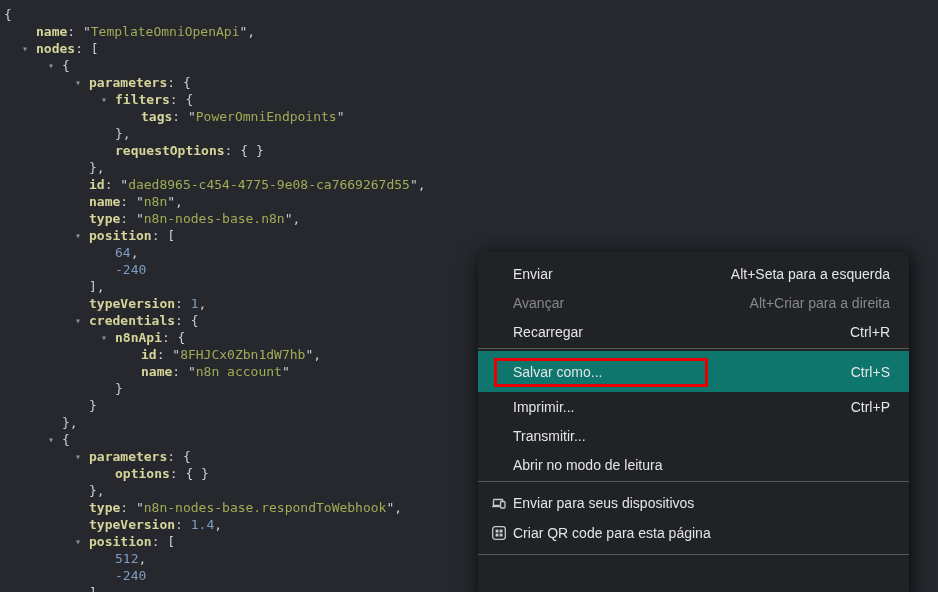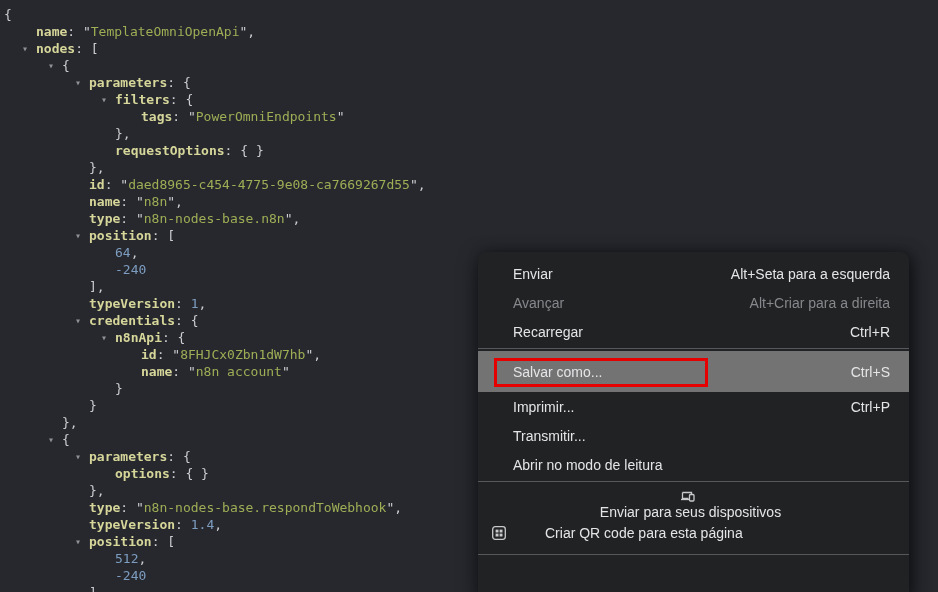--- a/index.html
+++ b/index.html
@@ -58,21 +58,21 @@
     font-size: 14px;
   }
   .menu-item {
     display: flex;
     align-items: center;
     height: 29px;
     padding: 0 19px 0 13px;
     cursor: default;
   }
   .menu-item.tall { height: 41px; }
-  .menu-item.highlighted { background: #737373; }
+  .menu-item.highlighted { background: #0f766e; }
   .menu-item.disabled { color: #87888c; }
   .mi-icon {
     width: 16px; height: 16px;
     margin-right: 6px;
     flex: 0 0 16px;
     display: inline-flex;
     align-items: center;
     justify-content: center;
   }
   .mi-label { flex: 0 0 auto; }
@@ -139,33 +139,33 @@
         <span class="mi-icon"></span>
         <span class="mi-label">Transmitir...</span>
         <span class="mi-spacer"></span>
       </div>
       <div class="menu-item">
         <span class="mi-icon"></span>
         <span class="mi-label">Abrir no modo de leitura</span>
         <span class="mi-spacer"></span>
       </div>
       <div class="menu-sep wide-below"></div>
-      <div class="menu-item grp2-row" style="height: 30px; flex-direction: column;">
+      <div class="menu-item grp2-row" style="height: 30px;">
         <span class="mi-icon">
           <svg width="16" height="16" viewBox="0 0 16 16" fill="none">
             <path d="M2.5 4.5h9v2" stroke="#c9cacc" stroke-width="1.3"></path>
             <path d="M2.5 4.5v6h6" stroke="#c9cacc" stroke-width="1.3"></path>
             <path d="M1 11.5h8" stroke="#c9cacc" stroke-width="1.3"></path>
             <rect x="9.5" y="6.5" width="4.5" height="6.5" rx="1" stroke="#c9cacc" stroke-width="1.3" fill="#212224"></rect>
           </svg>
         </span>
         <span class="mi-label">Enviar para seus dispositivos</span>
         <span class="mi-spacer"></span>
       </div>
-      <div class="menu-item grp2-row" style="height: 30px; gap: 32px;">
+      <div class="menu-item grp2-row" style="height: 30px;">
         <span class="mi-icon">
           <svg width="16" height="16" viewBox="0 0 16 16" fill="none">
             <rect x="1.7" y="1.7" width="12.6" height="12.6" rx="2.5" stroke="#c9cacc" stroke-width="1.3"></rect>
             <rect x="4.6" y="4.6" width="2.9" height="2.9" fill="#c9cacc"></rect>
             <rect x="8.6" y="4.6" width="2.9" height="2.9" fill="#c9cacc"></rect>
             <rect x="4.6" y="8.6" width="2.9" height="2.9" fill="#c9cacc"></rect>
             <rect x="8.6" y="8.6" width="2.9" height="2.9" fill="#c9cacc"></rect>
           </svg>
         </span>
         <span class="mi-label">Criar QR code para esta página</span>

